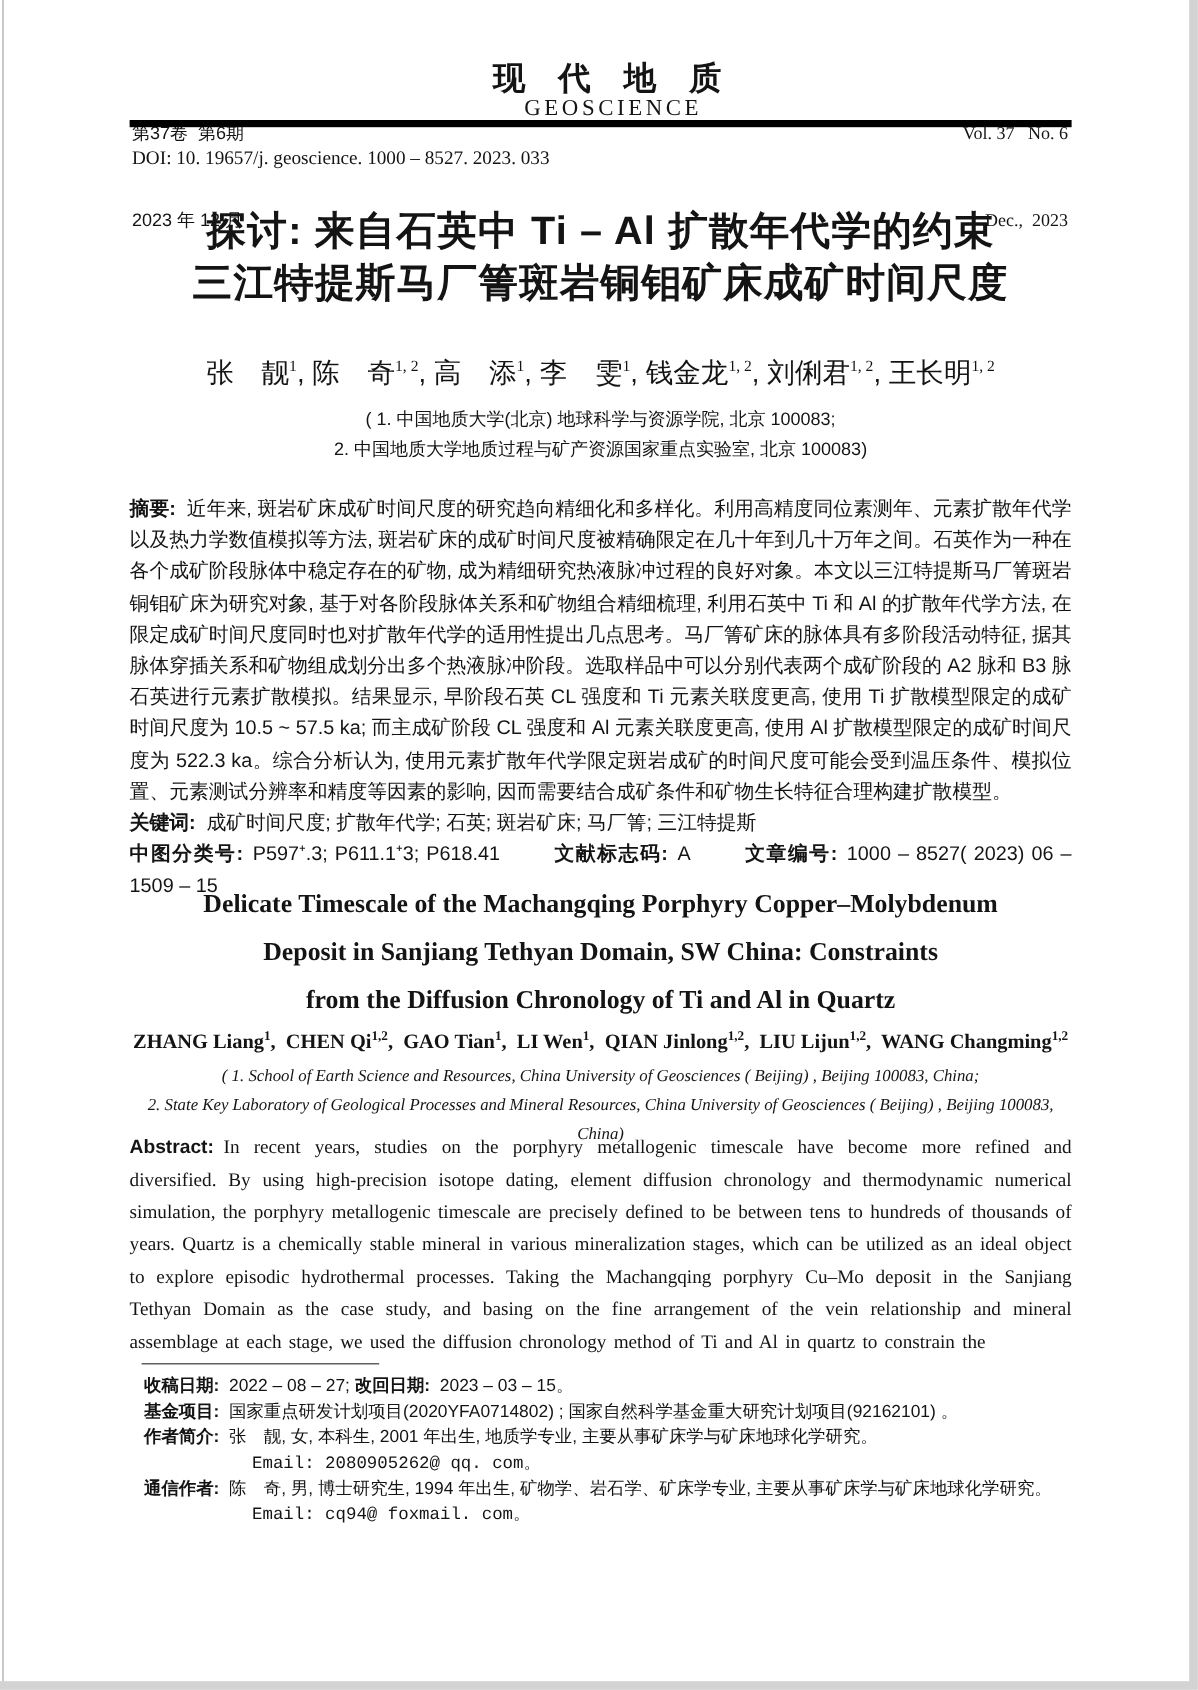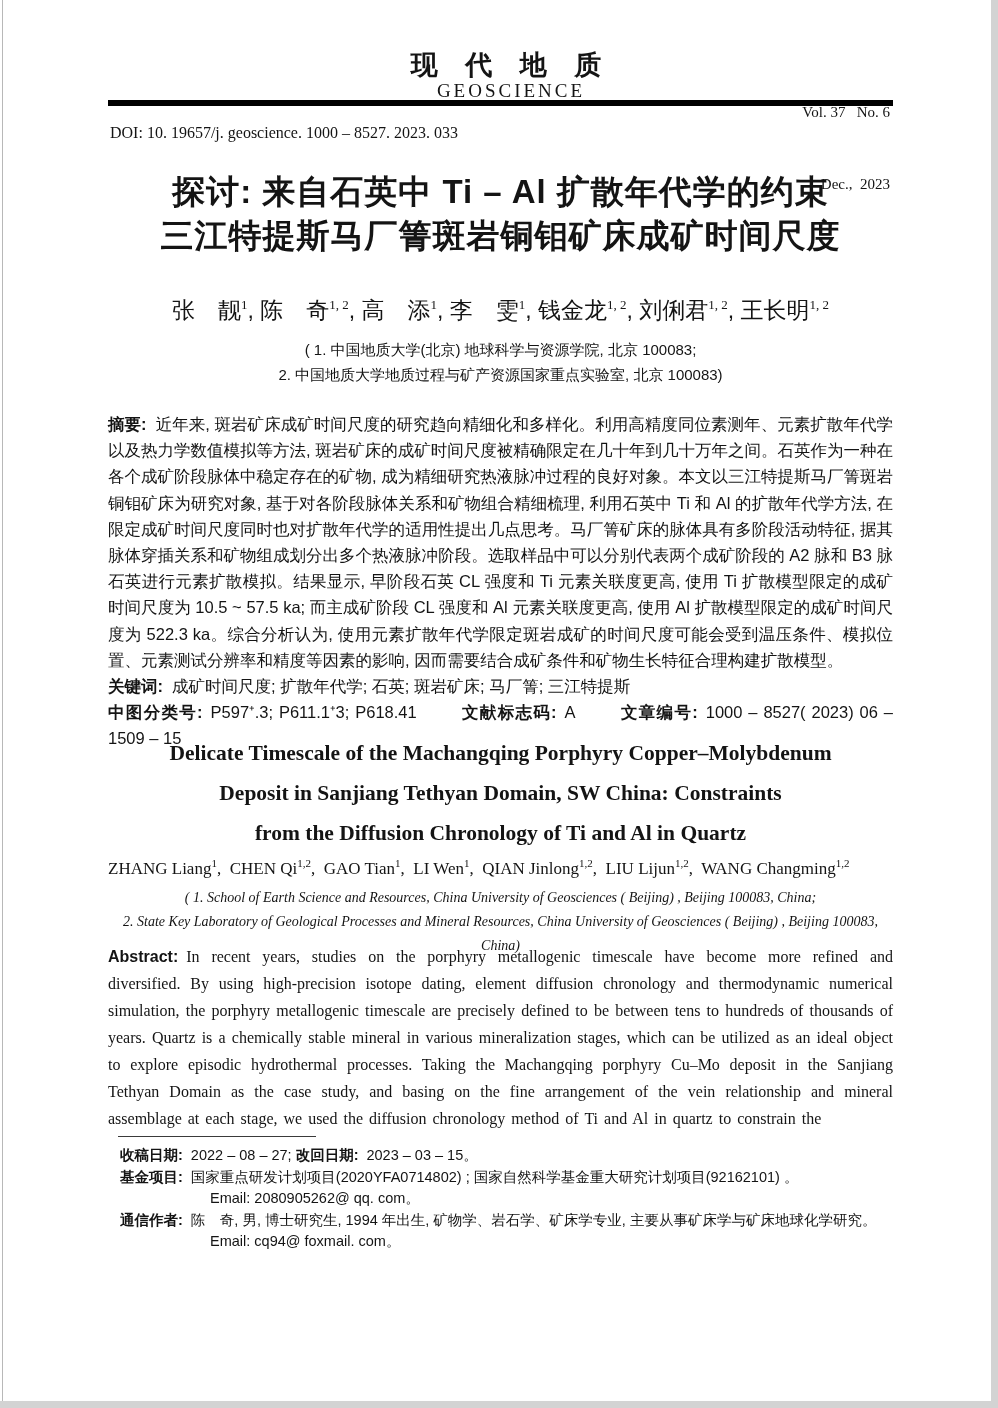--- a/index.html
+++ b/index.html
@@ -36,45 +36,49 @@
               font-size:16.5px; line-height:26.2px; text-align:justify; }
   .cn-block p { margin:0; }
   .lbl { font-weight:700; margin-right:9px; }
   .classline { margin-top:2px; }
   .classline .g { margin-left:8px; }
   .classline .gap { margin-left:44px; }
 
   .title-en { position:absolute; top:733px; left:105px; width:785px; text-align:center;
               font-family:"Liberation Serif", serif; font-weight:700; font-size:21.5px; line-height:40px; }
 
-  .authors-en { position:absolute; top:857px; left:105px; width:785px; text-align:left;
-                font-family:"Liberation Serif", serif; font-size:17px; white-space:pre; }
+  .authors-en { position:absolute; top:857px; left:105px; width:785px; text-align:center;
+                font-family:"Liberation Serif", serif; font-size:17px; white-space:pre;font-weight:bold; }
   .authors-en sup { font-size:11px; }
 
   .affils-en { position:absolute; top:886px; left:105px; width:785px; text-align:center;
                font-family:"Liberation Serif", serif; font-style:italic; font-size:14px; line-height:24px; }
 
   .abstract-en { position:absolute; top:943px; left:105px; width:785px;
                  font-family:"Liberation Serif", serif; font-size:16px; line-height:27px;
                  text-align:justify; word-spacing:2px; margin:0; }
   .abstract-en b { font-family:"Liberation Sans", sans-serif; margin-right:8px; }
 
   .footnote { position:absolute; top:1136px; left:117px; width:772px; font-size:14.5px; line-height:21.5px; }
   .fn-rule { width:198px; height:0; border-top:1px solid #3a3a3a; margin-bottom:8px; margin-left:-2px; }
   .fn-row b { font-weight:700; margin-right:8px; }
   .fn-row .b2 { margin-left:4px; }
-  .fn-email { padding-left:90px; font-family:Liberation Sans, sans-serif; }
+  .fn-email { padding-left:90px; font-family:Liberation Mono, monospace; }
 </style>
 </head>
 <body>
 
 <div class="canvas">
   <div class="page">
 
     <div class="header">
+      <div class="h-left">
+        <div>第37卷  第6期</div>
+        <div>2023 年 12 月</div>
+      </div>
       <div class="h-center">
         <div class="h-cn">现 代 地 质</div>
         <div class="h-en">GEOSCIENCE</div>
       </div>
       <div class="h-right">
         <div>Vol. 37   No. 6</div>
         <div>Dec.,  2023</div>
       </div>
     </div>
     <div class="rule"></div>
@@ -111,20 +115,21 @@
       <div>( 1. School of Earth Science and Resources, China University of Geosciences ( Beijing) , Beijing  100083, China;</div>
       <div>2. State Key Laboratory of Geological Processes and Mineral Resources, China University of Geosciences ( Beijing) , Beijing  100083, China)</div>
     </div>
 
     <p class="abstract-en"><b>Abstract:</b><span>In recent years, studies on the porphyry metallogenic timescale have become more refined and diversified.  By using high-precision isotope dating, element diffusion chronology and thermodynamic numerical simulation, the porphyry metallogenic timescale are precisely defined to be between tens to hundreds of thousands of years.  Quartz is a chemically stable mineral in various mineralization stages, which can be utilized as an ideal object to explore episodic hydrothermal processes.  Taking the Machangqing porphyry Cu–Mo deposit in the Sanjiang Tethyan Domain as the case study, and basing on the fine arrangement of the vein relationship and mineral assemblage at each stage, we used the diffusion chronology method of Ti and Al in quartz to constrain the</span></p>
 
     <div class="footnote">
       <div class="fn-rule"></div>
       <div class="fn-row"><b>收稿日期:</b><span>2022 – 08 – 27;</span><b class="b2">改回日期:</b><span>2023 – 03 – 15。</span></div>
       <div class="fn-row"><b>基金项目:</b><span>国家重点研发计划项目(2020YFA0714802) ; 国家自然科学基金重大研究计划项目(92162101) 。</span></div>
+      <div class="fn-row"><b>作者简介:</b><span>张　靓, 女, 本科生, 2001 年出生, 地质学专业, 主要从事矿床学与矿床地球化学研究。</span></div>
       <div class="fn-email">Email: 2080905262@ qq. com。</div>
       <div class="fn-row"><b>通信作者:</b><span>陈　奇, 男, 博士研究生, 1994 年出生, 矿物学、岩石学、矿床学专业, 主要从事矿床学与矿床地球化学研究。</span></div>
       <div class="fn-email">Email: cq94@ foxmail. com。</div>
     </div>
 
   </div>
   <div class="white-edge"></div>
   <div class="edge-line"></div>
 </div>
 

